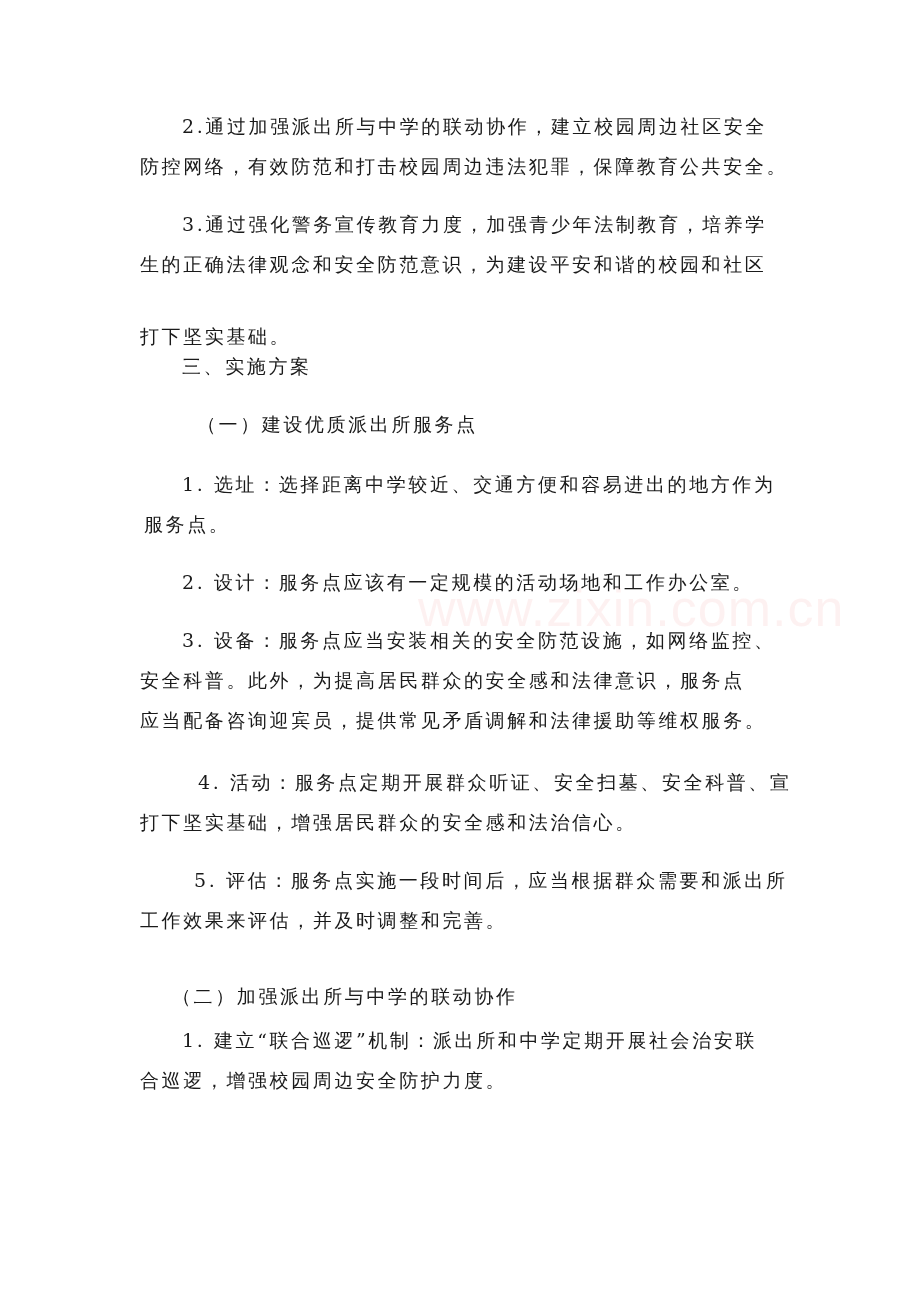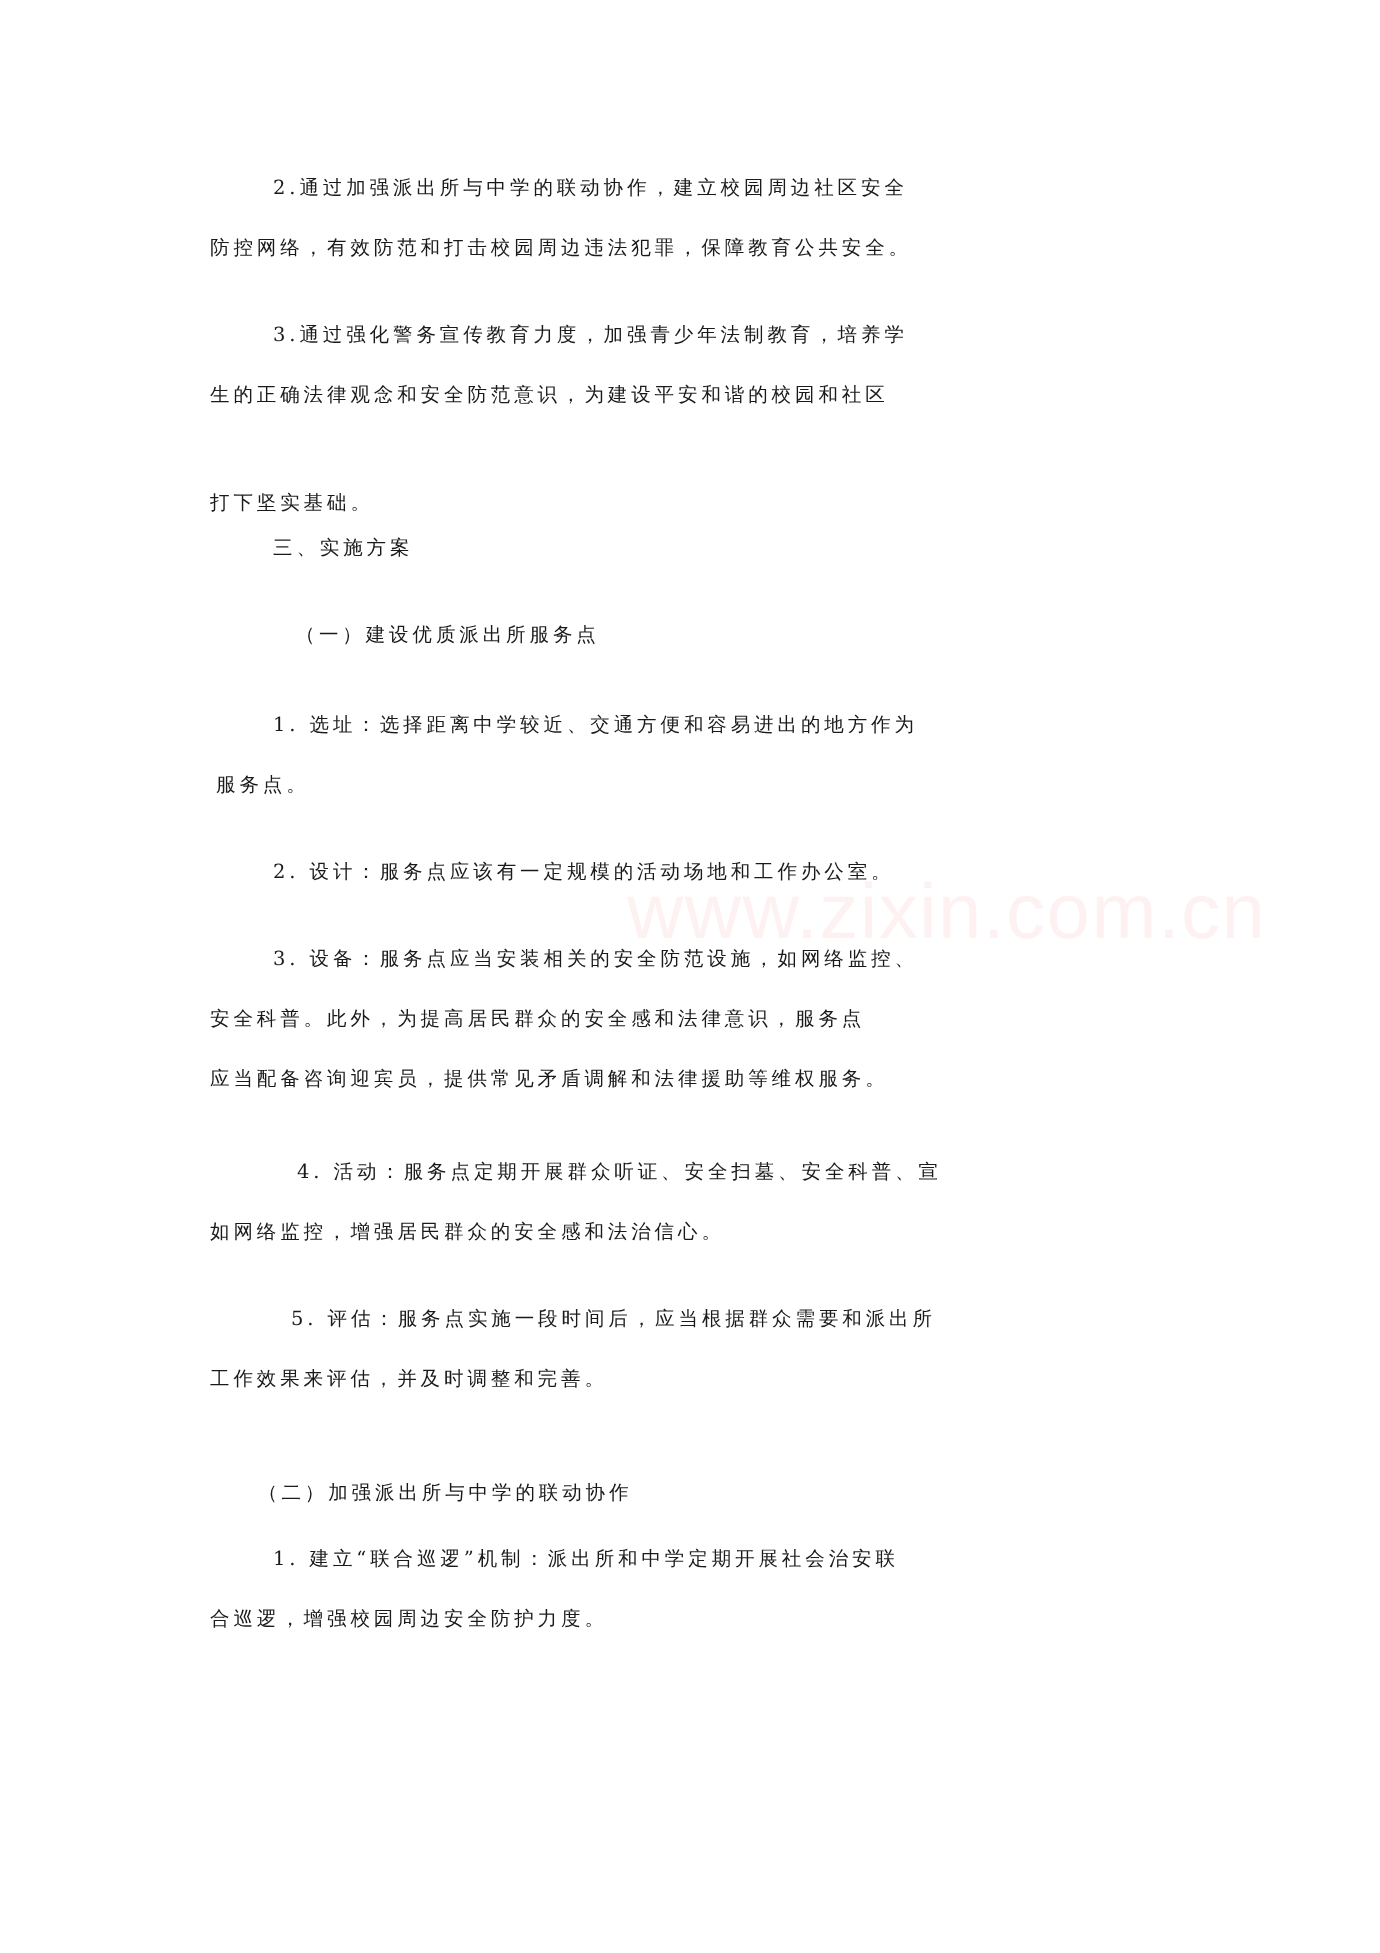--- a/index.html
+++ b/index.html
@@ -1,18 +1,18 @@
 <!DOCTYPE html>
 <html><head>
 <meta charset="utf-8">
 <style>
   html, body { margin:0; padding:0; }
   body { width:920px; height:1302px; background:#ffffff; position:relative; overflow:hidden;
          font-family:"DejaVu Serif","Liberation Serif", serif; color:#1a1a1a; }
-  .line { position:absolute; left:140px; white-space:nowrap; font-size:13px; letter-spacing:2.6px; line-height:24px; }
+  .line { position:absolute; left:140px; white-space:nowrap; font-size:19px; letter-spacing:2.6px; line-height:24px; }
   .watermark { position:absolute; left:418px; top:578px; font-family:"Liberation Sans","DejaVu Sans",sans-serif;
                font-size:52px; color:#ef4444; opacity:0.07; letter-spacing:1px; white-space:nowrap; }
 </style>
 </head>
 <body>
 
 <div class="watermark">www.zixin.com.cn</div>
 
 <div>
   <div class="line" style="left: 182px; top: 114px;">2.通过加强派出所与中学的联动协作，建立校园周边社区安全</div>
@@ -22,19 +22,19 @@
   <div class="line" style="left: 140px; top: 292px; margin-top: 32px;">打下坚实基础。</div>
   <div class="line" style="left: 182px; top: 354px;">三、实施方案</div>
   <div class="line" style="left: 172px; top: 412px; margin-left: 25px;">（一）建设优质派出所服务点</div>
   <div class="line" style="left: 182px; top: 472px;">1. 选址：选择距离中学较近、交通方便和容易进出的地方作为</div>
   <div class="line" style="left: 144px; top: 512px;">服务点。</div>
   <div class="line" style="left: 182px; top: 570px;">2. 设计：服务点应该有一定规模的活动场地和工作办公室。</div>
   <div class="line" style="left: 182px; top: 628px;">3. 设备：服务点应当安装相关的安全防范设施，如网络监控、</div>
   <div class="line" style="left: 140px; top: 668px;">安全科普。此外，为提高居民群众的安全感和法律意识，服务点</div>
   <div class="line" style="left: 140px; top: 708px;">应当配备咨询迎宾员，提供常见矛盾调解和法律援助等维权服务。</div>
   <div class="line" style="left: 198px; top: 770px;">4. 活动：服务点定期开展群众听证、安全扫墓、安全科普、宣</div>
-  <div class="line" style="left: 140px; top: 810px;">如网络监控，增强居民群众的安全感和法治信心。</div>
+  <div class="line" style="left: 140px; top: 810px;">打下坚实基础，增强居民群众的安全感和法治信心。</div>
   <div class="line" style="left: 182px; top: 868px; margin-left: 12px;">5. 评估：服务点实施一段时间后，应当根据群众需要和派出所</div>
   <div class="line" style="left: 140px; top: 908px;">工作效果来评估，并及时调整和完善。</div>
   <div class="line" style="left: 172px; top: 968px; margin-top: 16px;">（二）加强派出所与中学的联动协作</div>
   <div class="line" style="left: 182px; top: 1028px;">1. 建立“联合巡逻”机制：派出所和中学定期开展社会治安联</div>
   <div class="line" style="left: 140px; top: 1068px;">合巡逻，增强校园周边安全防护力度。</div>
 </div>
 
 </body></html>

